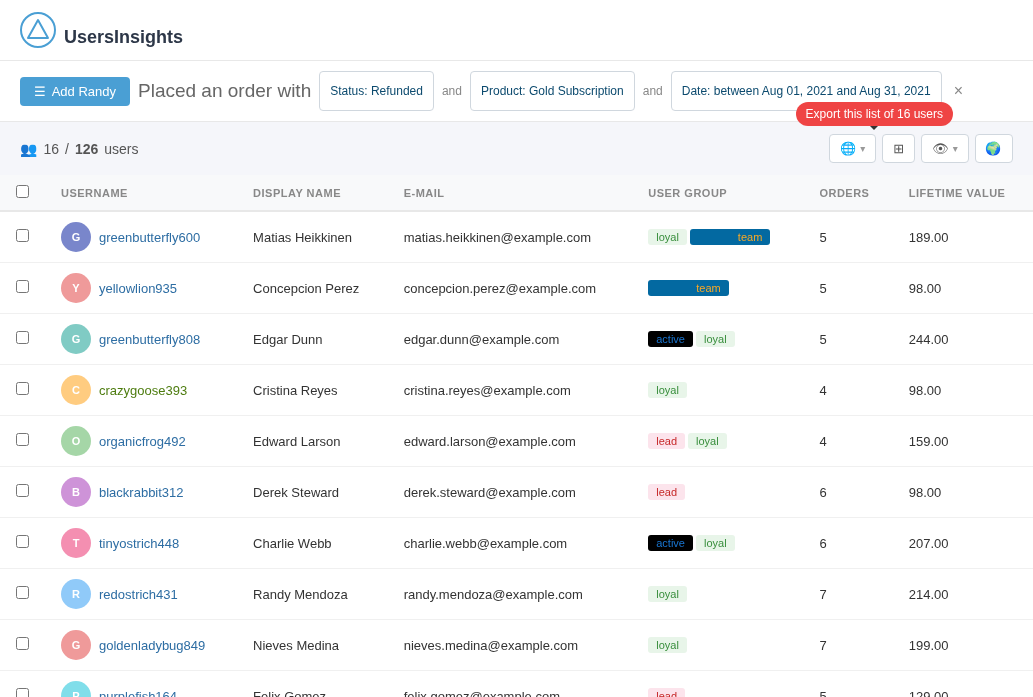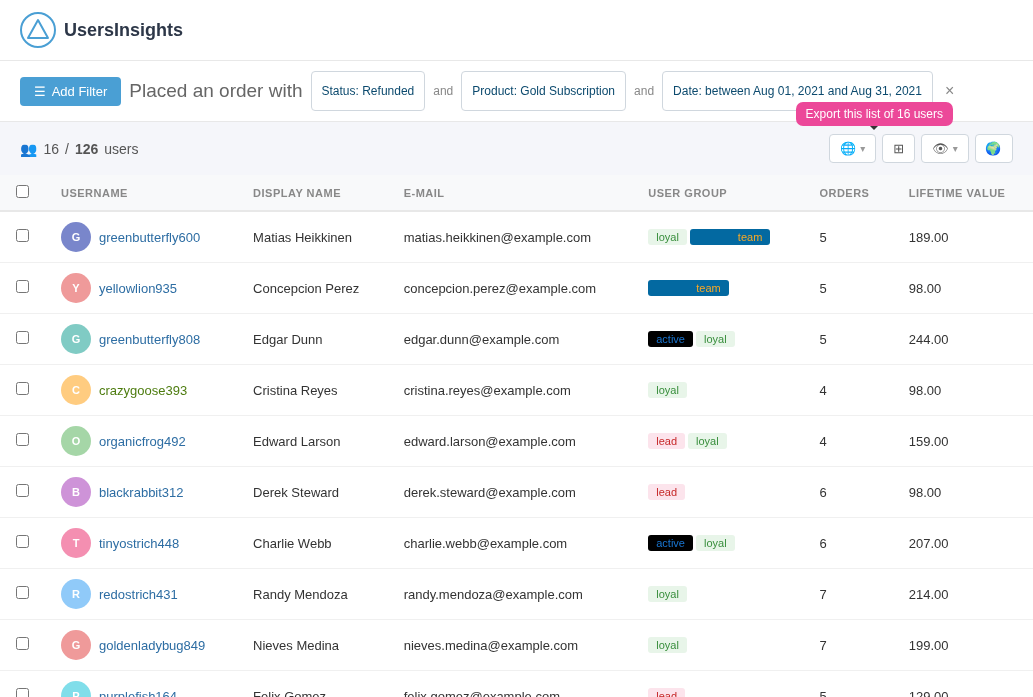--- a/index.html
+++ b/index.html
@@ -1,36 +1,36 @@
 <!DOCTYPE html>
 <html><head>
   <meta charset="utf-8">
   <style>
     * { box-sizing: border-box; margin: 0; padding: 0; }
     body { font-family: -apple-system, BlinkMacSystemFont, 'Segoe UI', sans-serif; background: #f5f6fa; color: #333; font-size: 14px; }
 
     
     .header { background: #fff; border-bottom: 1px solid #e8e8e8; padding: 12px 20px; display: flex; align-items: center; gap: 10px; }
-    .logo { display: flex; align-items: center; gap: 8px; font-size: 18px; font-weight: 600; color: #2d3748; }
+    .logo { display: flex; align-items: flex-end; gap: 8px; font-size: 18px; font-weight: 600; color: #2d3748; }
     .logo-icon { width: 36px; height: 36px; }
 
     
     .filter-bar { background: #fff; border-bottom: 1px solid #e8e8e8; padding: 10px 20px; display: flex; align-items: center; gap: 8px; flex-wrap: wrap; }
     .add-filter-btn { background: #4a9fd4; color: #fff; border: none; border-radius: 4px; padding: 7px 14px; cursor: pointer; display: flex; align-items: center; gap: 6px; font-size: 13px; font-weight: 500; }
     .filter-label { color: #666; font-size: 19px; }
     .filter-chip { background: #fff; border: 1px solid #d0d7de; border-radius: 4px; padding: 12px 10px; font-size: 12px; color: #0c4a6e; }
     .filter-and { color: #888; font-size: 12px; }
     .filter-close { background: none; border: none; color: #888; cursor: pointer; font-size: 16px; padding: 0 4px; }
 
     
     .toolbar { padding: 12px 20px; display: flex; align-items: center; justify-content: space-between; background: #f5f6fa; }
     .user-count { color: #555; font-size: 14px; display: flex; align-items: center; gap: 6px; }
     .user-count .total { font-weight: 700; }
     .toolbar-actions { display: flex; align-items: center; gap: 6px; position: relative; }
-    .export-tooltip { background: #ec4899; color: #fff; font-size: 12px; padding: 5px 10px; border-radius: 7px; position: absolute; top: -32px; right: 60px; white-space: nowrap; }
+    .export-tooltip { background: #ef4444; color: #fff; font-size: 12px; padding: 5px 10px; border-radius: 12px; position: absolute; top: -32px; right: 60px; white-space: nowrap; }
     .export-tooltip::after { content: ''; position: absolute; bottom: -4px; left: 50%; transform: translateX(-50%); border: 4px solid transparent; border-top-color: #333; border-bottom: none; }
     .toolbar-btn { background: #fff; border: 1px solid #d0d7de; border-radius: 4px; padding: 6px 10px; cursor: pointer; color: #555; font-size: 13px; display: flex; align-items: center; gap: 4px; }
     .toolbar-btn .chevron { font-size: 10px; color: #999; }
 
     
     .table-container { background: #fff; margin: 0 0 0 0; overflow-x: auto; }
     table { width: 100%; border-collapse: collapse; }
     thead tr { background: #f8f9fa; border-bottom: 2px solid #e8e8e8; }
     thead th { padding: 10px 16px; text-align: left; font-size: 11px; font-weight: 600; color: #888; text-transform: uppercase; letter-spacing: 0.5px; }
     thead th:first-child { width: 40px; }
@@ -56,21 +56,21 @@
       <circle cx="18" cy="18" r="17" stroke="#4a9fd4" stroke-width="2" fill="none"></circle>
       <polygon points="18,8 28,26 8,26" fill="none" stroke="#4a9fd4" stroke-width="2" stroke-linejoin="round"></polygon>
     </svg>
     <span>UsersInsights</span>
   </div>
 </div>
 
 <div class="filter-bar">
   <button class="add-filter-btn">
     <span>☰</span>
-    <span>Add Filter</span>
+    <span>Add Randy</span>
   </button>
   <span class="filter-label">Placed an order with</span>
   <span class="filter-chip">Status: Refunded</span>
   <span class="filter-and">and</span>
   <span class="filter-chip">Product: Gold Subscription</span>
   <span class="filter-and">and</span>
   <span class="filter-chip">Date: between Aug 01, 2021 and Aug 31, 2021</span>
   <button class="filter-close">×</button>
 </div>
 

